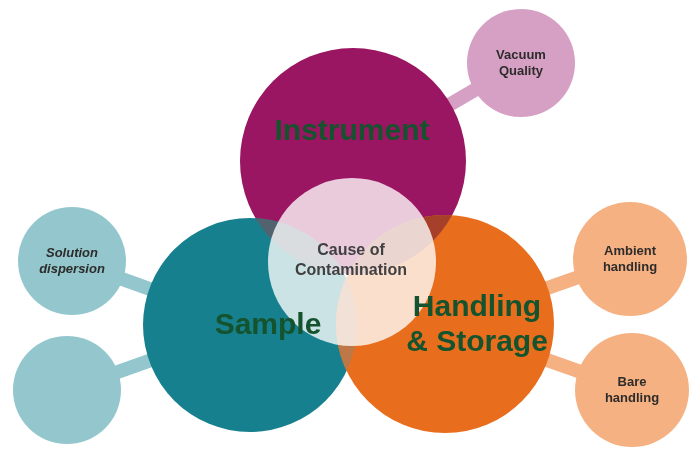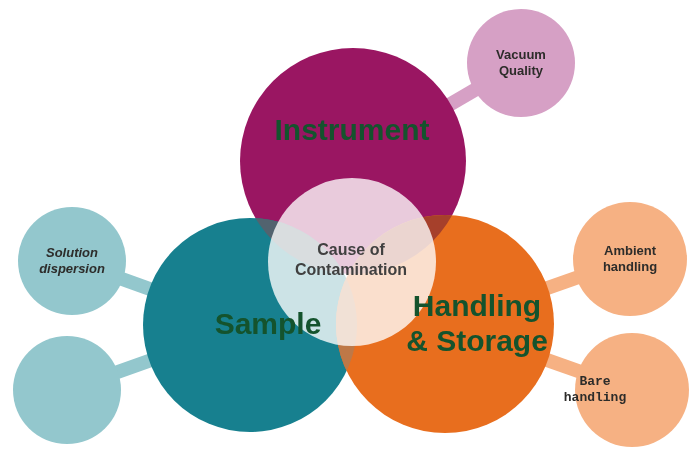--- a/index.html
+++ b/index.html
@@ -67,16 +67,16 @@
   <div class="label label-main" style="left:477px; top:324px;">Handling
 &amp; Storage</div>
   <div class="label label-center" style="left:351px; top:260px;">Cause of
 Contamination</div>
   <div class="label label-sub" style="left:521px; top:63px;">Vacuum
 Quality</div>
   <div class="label label-sub" style="left:72px;  top:261px;font-style:italic;">Solution
 dispersion</div>
   <div class="label label-sub" style="left:630px; top:259px;">Ambient
 handling</div>
-  <div class="label label-sub" style="left:595px; top:390px;font-family:Liberation Mono, monospace;">Bare
+  <div class="label label-sub" style="left:632px; top:390px;">Bare
 handling</div>
 
 </div>
 
 </body></html>

